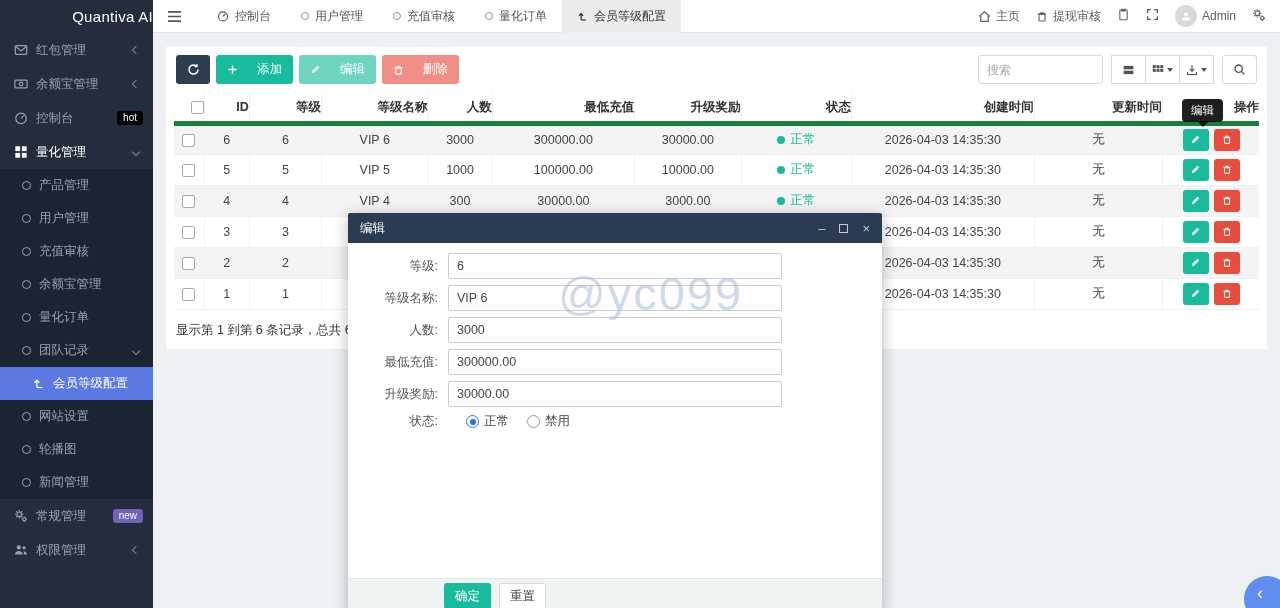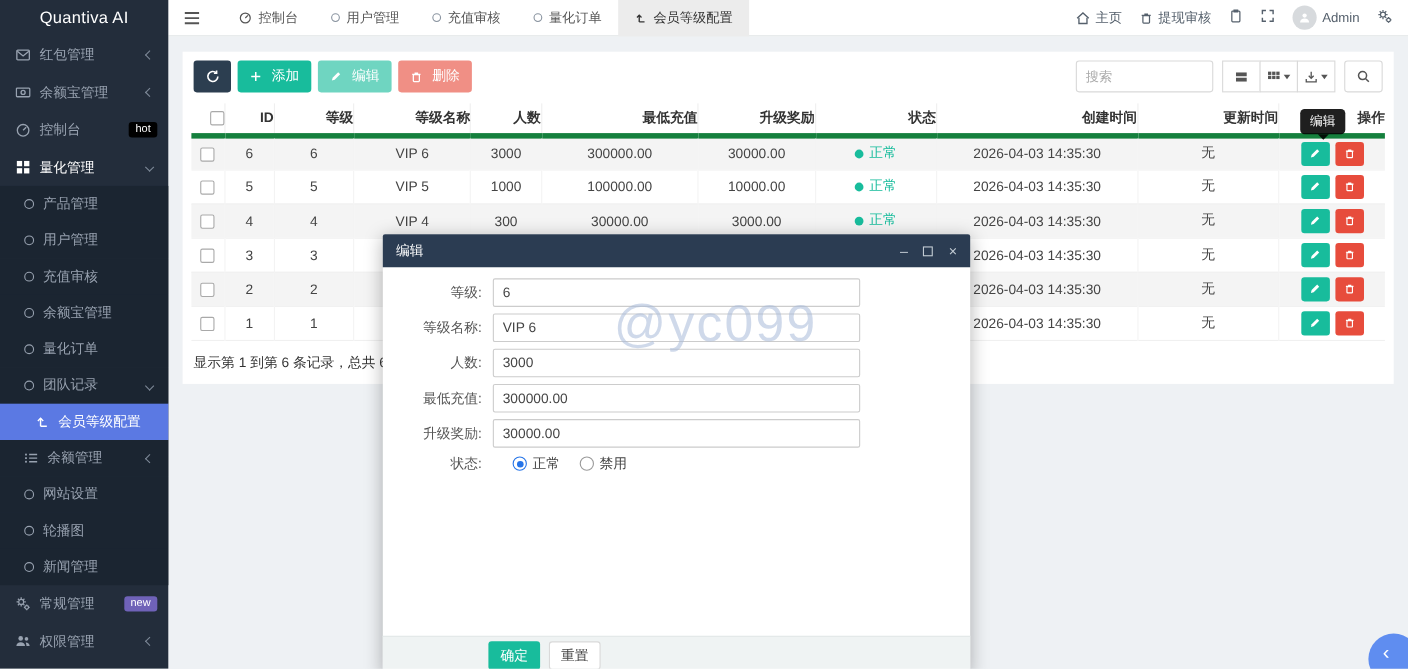--- a/index.html
+++ b/index.html
@@ -1,21 +1,21 @@
 <!DOCTYPE html>
 <html><head>
 <meta charset="utf-8">
 <style>
   * { margin:0; padding:0; box-sizing:border-box; }
   html,body { width:1280px; height:608px; overflow:hidden; }
   body { position:relative; background:#eef1f4; font-family:"Liberation Sans","DejaVu Sans",sans-serif; font-size:13px; color:#444; }
 
   
   .sidebar { position:absolute; left:0; top:0; width:153px; height:608px; background:#232d3b; z-index:5; }
-  .logo { height:33px; line-height:33px; text-align:center; color:#fff; font-size:15px; letter-spacing:.3px; }
+  .logo { height:33px; line-height:33px; text-align:right; color:#fff; font-size:15px; letter-spacing:.3px; }
   .s-item { height:34px; display:flex; align-items:center; gap:8px; padding-left:14px; padding-right:10px;
             color:#98a2b0; font-size:12.5px; cursor:pointer; }
   .s-item .lbl { white-space:nowrap; overflow:hidden; }
   .s-item.sub { background:#1b2531; padding-left:22px; height:33px; }
   .s-item.sub2 { background:#1b2531; padding-left:32px; height:33px; }
   .s-item.open { color:#fff; }
   .s-item.active { background:#5b79e3; color:#fff; }
   .badge { margin-left:auto; font-size:10px; color:#fff; border-radius:3px; padding:1px 6px 2px; }
   .badge.hot { background:#000000; }
   .badge.new { background:#6f62b8; }
@@ -32,21 +32,21 @@
   .tab { display:flex; align-items:center; gap:6px; padding:0 15px; font-size:12px; color:#555; cursor:pointer; }
   .tab.active { background:#ececec; color:#333; }
   .tab .ring { width:8px; height:8px; border-color:#8a94a0; }
   .tb-right { margin-left:auto; display:flex; align-items:center; gap:16px; padding-right:14px; color:#55606c; font-size:12px; }
   .tb-link { display:flex; align-items:center; gap:5px; cursor:pointer; }
   .avatar { width:22px; height:22px; border-radius:50%; background:#d7dadd; display:flex; align-items:center; justify-content:center; }
 
   
   .panel { position:absolute; left:166px; top:47px; width:1101px; height:302px; background:#fff; z-index:1; }
   .toolbar { display:flex; align-items:center; padding:8px 10px 6px; }
-  .btn { height:29px; border:none; border-radius:3px; font-size:12.5px; display:inline-flex; align-items:center; gap:9px; cursor:pointer; font-family:inherit; }
+  .btn { height:29px; border:none; border-radius:3px; font-size:12.5px; display:inline-flex; align-items:center; gap:19px; cursor:pointer; font-family:inherit; }
   .btn-refresh { width:34px; justify-content:center; background:#2c3e50; color:#fff; }
   .btn-add { background:#18bc9c; color:#fff; padding:0 11px; margin-left:6px; }
   .btn-edit { background:#18bc9c; color:#fff; padding:0 11px; margin-left:6px; opacity:.62; }
   .btn-del { background:#e74c3c; color:#fff; padding:0 11px; margin-left:6px; opacity:.62; }
   .tb-search { margin-left:auto; display:flex; align-items:center; }
   .search-input { width:125px; height:29px; border:1px solid #d9d9d9; border-radius:3px; padding:0 8px; font-size:12px; color:#555; font-family:inherit; }
   .search-input::placeholder { color:#aaa; }
   .btn-group { display:flex; margin-left:8px; }
   .gbtn { width:35px; height:29px; background:#fff; border:1px solid #d9d9d9; display:flex; align-items:center; justify-content:center; gap:3px; color:#555; cursor:pointer; }
   .btn-group .gbtn + .gbtn { margin-left:-1px; }
@@ -163,30 +163,20 @@
     <span class="lbl">团队记录</span>
     <span class="chev down"></span>
   </div>
   <div class="s-item sub2 active">
     <svg class="svgi" width="13" height="13" viewBox="0 0 16 16" fill="none" stroke="currentColor" stroke-width="1.6">
         <path d="M6 13h7"></path>
         <path d="M6 13V4"></path>
         <path d="M3 7l3-3 3 3"></path>
       </svg>
     <span class="lbl">会员等级配置</span>
-  </div>
-  <div class="s-item sub">
-    <svg class="svgi" width="13" height="13" viewBox="0 0 16 16" stroke="currentColor" stroke-width="1.6" fill="currentColor">
-        <rect x="1" y="3" width="2" height="2" stroke="none"></rect>
-        <rect x="1" y="7" width="2" height="2" stroke="none"></rect>
-        <rect x="1" y="11" width="2" height="2" stroke="none"></rect>
-        <path d="M5.5 4h9M5.5 8h9M5.5 12h9" fill="none"></path>
-      </svg>
-    <span class="lbl">余额管理</span>
-    <span class="chev left"></span>
   </div>
   <div class="s-item sub">
     <span class="ring"></span>
     <span class="lbl">网站设置</span>
   </div>
   <div class="s-item sub">
     <span class="ring"></span>
     <span class="lbl">轮播图</span>
   </div>
   <div class="s-item sub">

